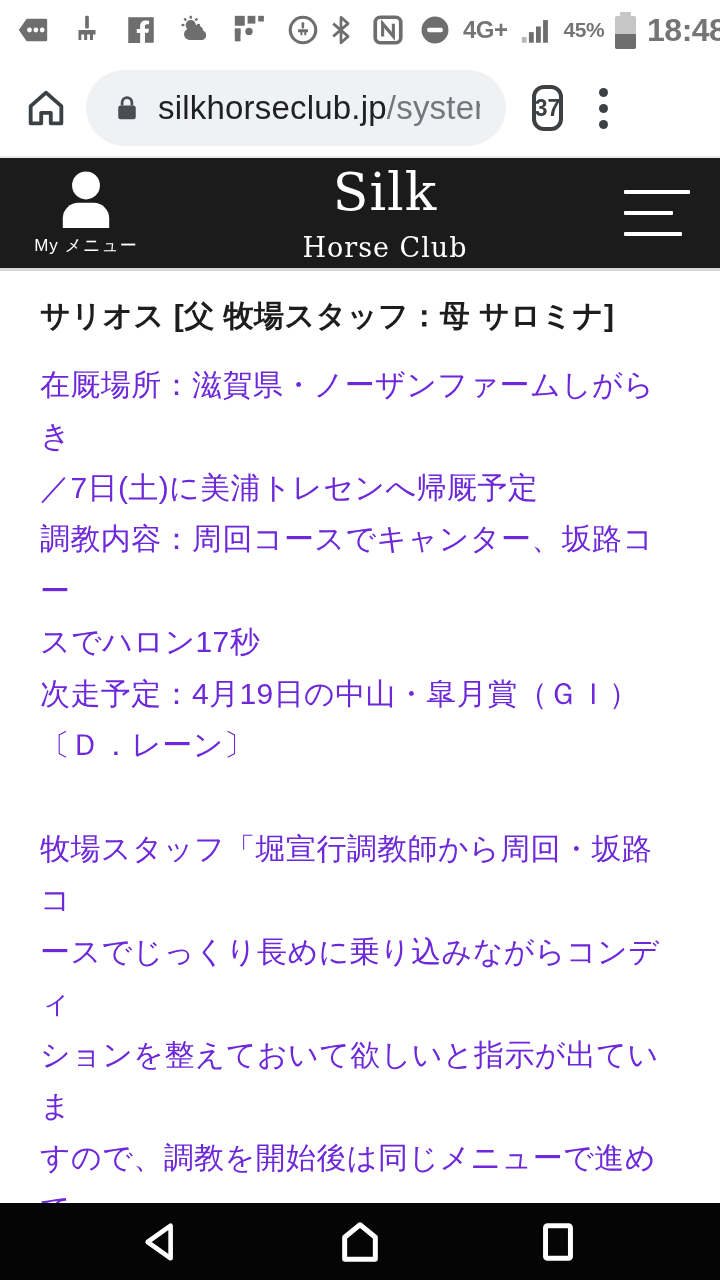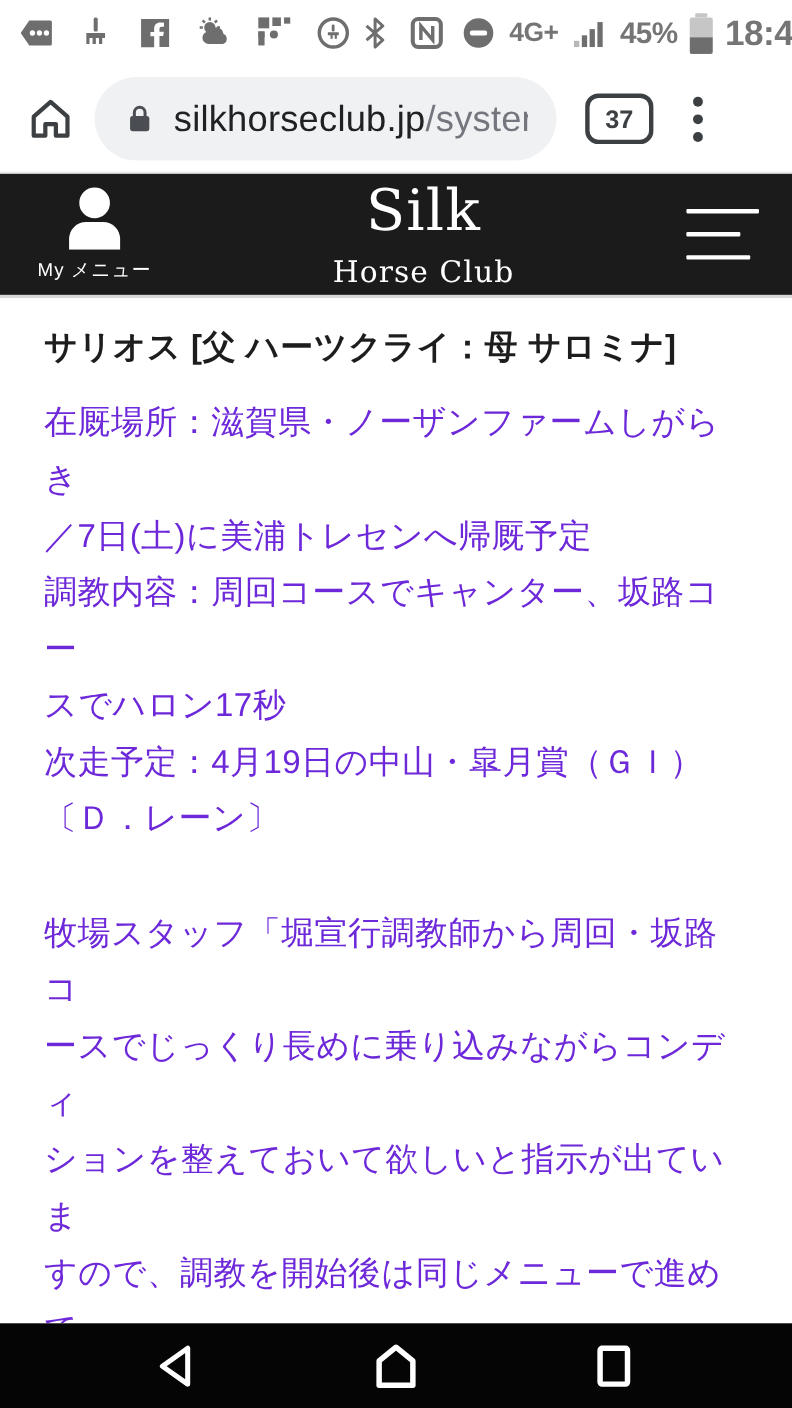--- a/index.html
+++ b/index.html
@@ -12,21 +12,21 @@
 
   
   .status-bar {
     height:60px; background:#ffffff; display:flex; align-items:center;
     justify-content:space-between; padding:0 8px; flex:0 0 auto;
   }
   .sb-left { display:flex; align-items:center; gap:16px; padding-left:6px; }
   .sb-right { display:flex; align-items:center; gap:9px; }
   .sb-icon { width:38px; height:38px; display:flex; align-items:center; justify-content:center; color:#6e6e6e; }
   .sb-icon svg { width:34px; height:34px; }
-  .sb-text { color:#757575; font-size:27px; font-weight:600; letter-spacing:-0.5px; }
+  .sb-text { color:#757575; font-size:21px; font-weight:600; letter-spacing:-0.5px; }
   .sb-net { font-size:24px; font-weight:700; }
   .sb-time { font-size:32px; font-weight:600; }
   .battery { width:21px; height:37px; position:relative; margin:0 2px; }
   .battery .nub { position:absolute; top:0; left:5px; width:11px; height:4px; background:#c6c6c6; border-radius:1px; }
   .battery .body { position:absolute; top:4px; left:0; width:21px; height:33px; background:#c6c6c6; border-radius:2px; overflow:hidden; }
   .battery .fill { position:absolute; bottom:0; left:0; width:100%; height:45%; background:#6e6e6e; }
 
   
   .browser-bar {
     height:98px; background:#ffffff; display:flex; align-items:center;
@@ -38,21 +38,21 @@
   .url-pill {
     flex:1; height:76px; background:#f0f1f3; border-radius:38px;
     display:flex; align-items:center; padding:0 26px; gap:16px; overflow:hidden;
     max-width:420px;
   }
   .lock-icon { flex:0 0 auto; display:flex; color:#4a4d51; }
   .lock-icon svg { width:30px; height:30px; }
   .url-text { font-size:33px; color:#202124; white-space:nowrap; overflow:hidden; letter-spacing:0.2px; }
   .url-text .sec { color:#73777d; }
   .tab-counter {
-    width:62px; height:46px; border:4px solid #3c4043; border-radius:12px;
+    width:31px; height:46px; border:4px solid #3c4043; border-radius:12px;
     display:flex; align-items:center; justify-content:center;
     font-size:23px; font-weight:700; color:#3c4043; margin-left:12px; flex:0 0 auto;
   }
   .kebab { width:40px; height:52px; display:flex; flex-direction:column; align-items:center; justify-content:center; gap:7px; margin-left:6px; flex:0 0 auto; }
   .kebab i { width:9px; height:9px; background:#3c4043; border-radius:50%; }
 
   
   .site-header {
     height:113px; background:#1b1b1b; color:#fff; display:flex;
     align-items:center; justify-content:space-between; padding:0 26px;
@@ -225,21 +225,21 @@
       <div class="l2">Horse Club</div>
     </div>
     <div class="hamburger">
         <i></i>
         <i></i>
         <i></i>
       </div>
   </div>
 
   <div class="content">
-    <h1 class="article-title">サリオス [父 ハーツクライ：母 サロミナ]</h1>
+    <h1 class="article-title">サリオス [父 牧場スタッフ：母 サロミナ]</h1>
     <p class="para info">在厩場所：滋賀県・ノーザンファームしがらき
 ／7日(土)に美浦トレセンへ帰厩予定
 調教内容：周回コースでキャンター、坂路コー
 スでハロン17秒
 次走予定：4月19日の中山・皐月賞（ＧＩ）
 〔Ｄ．レーン〕</p>
     <p class="para comment">牧場スタッフ「堀宣行調教師から周回・坂路コ
 ースでじっくり長めに乗り込みながらコンディ
 ションを整えておいて欲しいと指示が出ていま
 すので、調教を開始後は同じメニューで進めて

